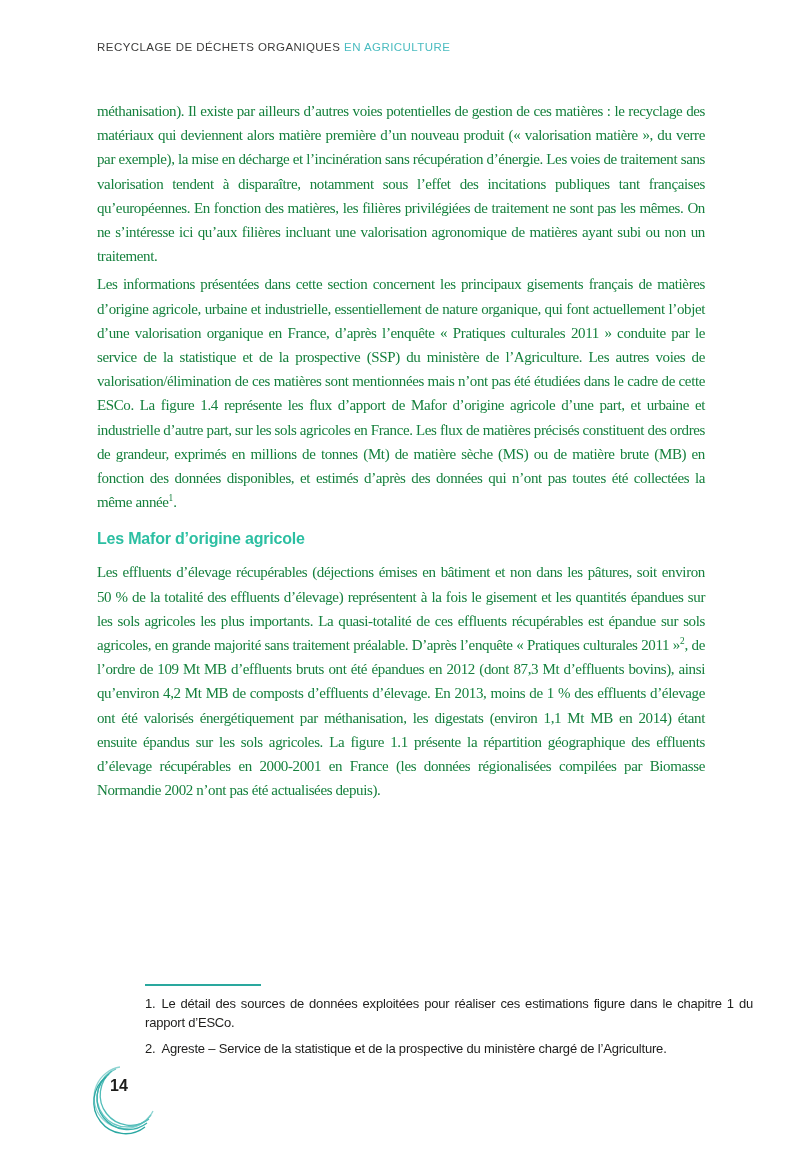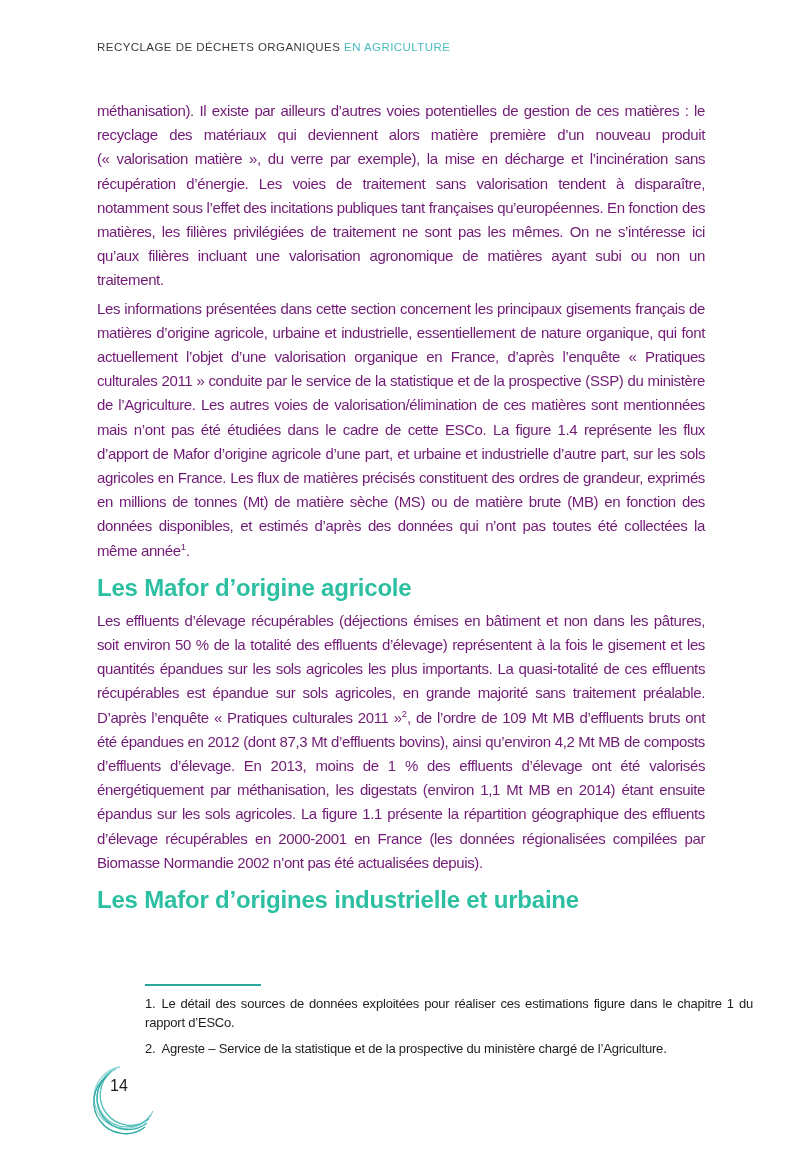--- a/index.html
+++ b/index.html
@@ -36,30 +36,31 @@
     left: 97px;
     top: 99px;
     width: 608px;
   }
   .content p {
     margin: 0 0 4px 0;
     font-size: 15px;
     line-height: 24.2px;
     letter-spacing: -0.38px;
     text-align: justify;
-    color: #701a75;
+    color: #15803d;
+    font-family: Liberation Serif, serif;
   }
   .content p sup {
     font-size: 0.62em;
     line-height: 0;
     letter-spacing: 0;
   }
   h2.section-heading {
     margin: 15px 0 11px 0;
-    font-size: 24px;
+    font-size: 16px;
     line-height: 20px;
     font-weight: 700;
     letter-spacing: -0.2px;
     color: #2cbfa2;
   }
   
   .footnotes {
     position: absolute;
     left: 97px;
     top: 984px;
@@ -94,21 +95,21 @@
   .corner-logo svg {
     position: absolute;
     left: 0;
     top: 0;
   }
   .folio {
     position: absolute;
     left: 20px;
     top: 11px;
     font-size: 16px;
-    font-weight: 400;
+    font-weight: 700;
     color: #1d1d1b;
   }
 </style>
 </head>
 <body>
 
 <div class="page">
 
   <div class="running-header">
     <span>RECYCLAGE DE DÉCHETS ORGANIQUES</span>
@@ -119,21 +120,20 @@
   <div class="content">
 
     <p><span>méthanisation). Il existe par ailleurs d’autres voies potentielles de gestion de ces matières&nbsp;: le recyclage des matériaux qui deviennent alors matière première d’un nouveau produit («&nbsp;valorisation matière&nbsp;», du verre par exemple), la mise en décharge et l’incinération sans récupération d’énergie. Les voies de traitement sans valorisation tendent à disparaître, notamment sous l’effet des incitations publiques tant françaises qu’européennes. En fonction des matières, les filières privilégiées de traitement ne sont pas les mêmes. On ne s’intéresse ici qu’aux filières incluant une valorisation agronomique de matières ayant subi ou non un traitement.</span></p>
 
     <p><span>Les informations présentées dans cette section concernent les principaux gisements français de matières d’origine agricole, urbaine et industrielle, essentiellement de nature organique, qui font actuellement l’objet d’une valorisation organique en France, d’après l’enquête «&nbsp;Pratiques culturales 2011&nbsp;» conduite par le service de la statistique et de la prospective (SSP) du ministère de l’Agriculture. Les autres voies de valorisation/élimination de ces matières sont mentionnées mais n’ont pas été étudiées dans le cadre de cette ESCo. La figure 1.4 représente les flux d’apport de Mafor d’origine agricole d’une part, et urbaine et industrielle d’autre part, sur les sols agricoles en France. Les flux de matières précisés constituent des ordres de grandeur, exprimés en millions de tonnes (Mt) de matière sèche (MS) ou de matière brute (MB) en fonction des données disponibles, et estimés d’après des données qui n’ont pas toutes été collectées la même année</span><sup>1</sup><span>.</span></p>
 
     <h2 class="section-heading">Les Mafor d’origine agricole</h2>
 
     <p><span>Les effluents d’élevage récupérables (déjections émises en bâtiment et non dans les pâtures, soit environ 50&nbsp;% de la totalité des effluents d’élevage) représentent à la fois le gisement et les quantités épandues sur les sols agricoles les plus importants. La quasi-totalité de ces effluents récupérables est épandue sur sols agricoles, en grande majorité sans traitement préalable. D’après l’enquête «&nbsp;Pratiques culturales 2011&nbsp;»</span><sup>2</sup><span>, de l’ordre de 109&nbsp;Mt MB d’effluents bruts ont été épandues en 2012 (dont 87,3&nbsp;Mt d’effluents bovins), ainsi qu’environ 4,2&nbsp;Mt MB de composts d’effluents d’élevage. En 2013, moins de 1&nbsp;% des effluents d’élevage ont été valorisés énergétiquement par méthanisation, les digestats (environ 1,1&nbsp;Mt MB en 2014) étant ensuite épandus sur les sols agricoles. La figure 1.1 présente la répartition géographique des effluents d’élevage récupérables en 2000-2001 en France (les données régionalisées compilées par Biomasse Normandie 2002 n’ont pas été actualisées depuis).</span></p>
 
-    <h2 class="section-heading">Les Mafor d’origines industrielle et urbaine</h2>
 
 
   </div>
 
   <div class="footnotes">
     <div class="footnote-rule"></div>
     <p><span class="fn-num">1.</span><span>Le détail des sources de données exploitées pour réaliser ces estimations figure dans le chapitre 1 du rapport d’ESCo.</span></p>
     <p><span class="fn-num">2.</span><span>Agreste – Service de la statistique et de la prospective du ministère chargé de l’Agriculture.</span></p>
   </div>
 

